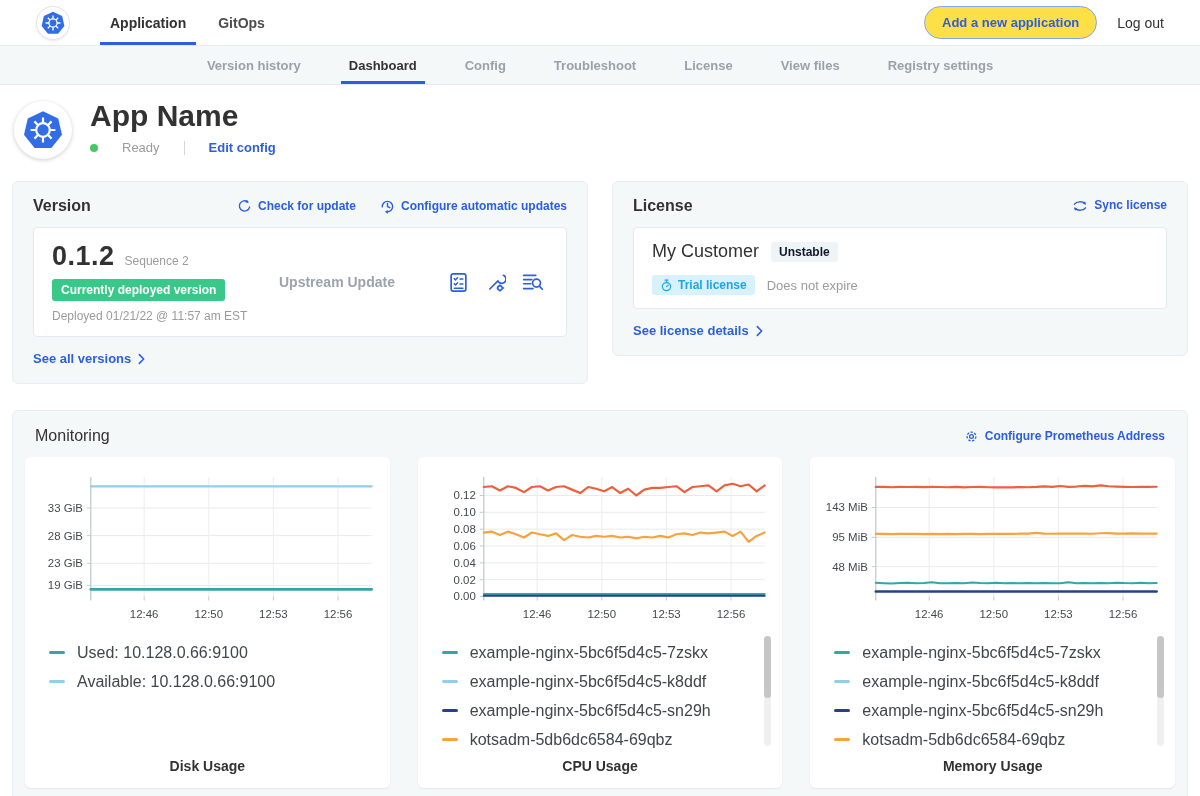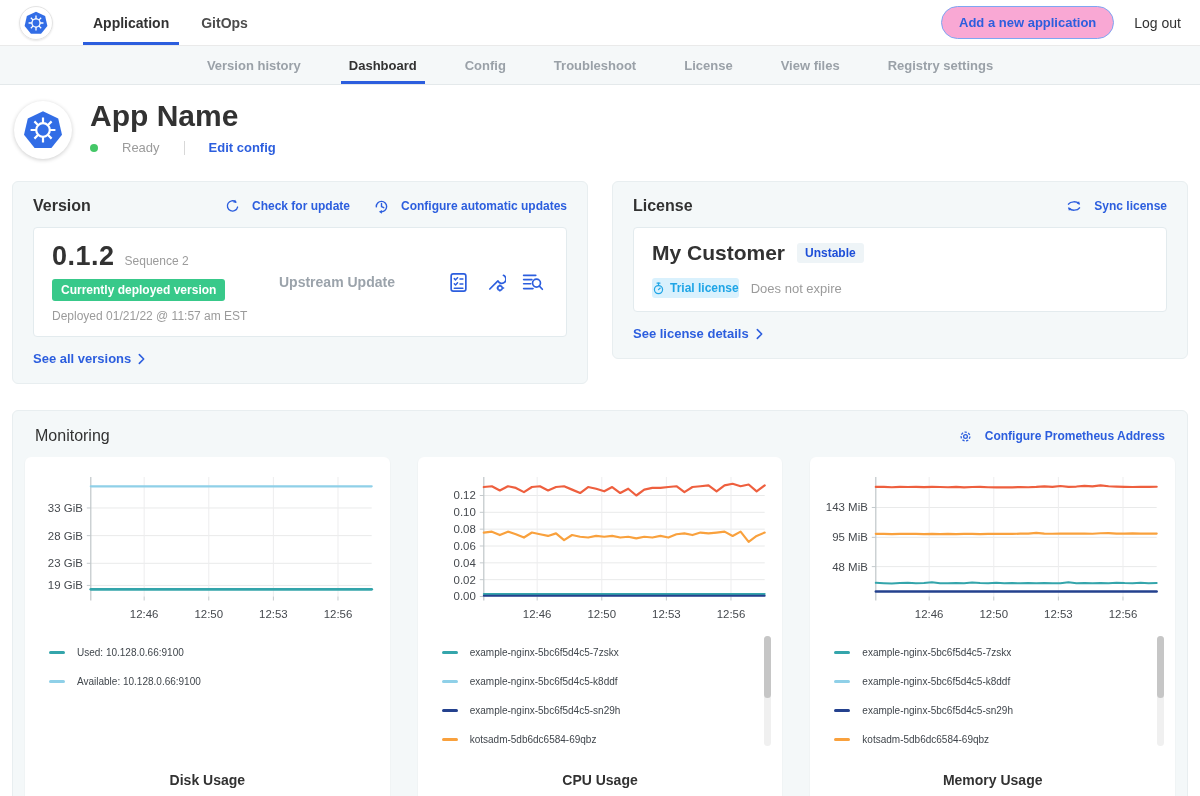--- a/index.html
+++ b/index.html
@@ -1,26 +1,26 @@
 <!DOCTYPE html>
 <html><head>
 <meta charset="utf-8">
 <style>
   *{box-sizing:border-box}
   body{margin:0;width:1200px;height:796px;overflow:hidden;background:#fff;color:#323232;
        font-family:"Liberation Sans","DejaVu Sans",sans-serif;}
   
-  .topnav{display:flex;align-items:center;height:46px;padding:0 19px;border-bottom:1px solid #eaeaea;background:#fff}
+  .topnav{display:flex;align-items:center;height:46px;padding:0 36px;border-bottom:1px solid #eaeaea;background:#fff}
   .logo-badge{width:34px;height:34px;border-radius:50%;border:1px solid #e4e4e4;display:flex;align-items:center;justify-content:center;margin-right:24px;box-shadow:0 1px 2px rgba(0,0,0,.10);cursor:pointer}
   .topnav-tabs{display:flex;height:100%}
   .top-tab{display:flex;align-items:center;padding:0 16px;font-size:14px;font-weight:700;color:#4c4c4c;position:relative;cursor:pointer}
   .top-tab.active{color:#323232}
   .top-tab.active::after{content:"";position:absolute;left:6px;right:6px;bottom:0;height:3px;background:#2c5ede}
   .topnav-right{margin-left:auto;display:flex;align-items:center;gap:20px}
-  .add-app-btn{border:1px solid #7ea6f2;color:#2c5ede;background:#f9a8d4;font-weight:700;font-size:13px;padding:8px 17px;border-radius:18px;cursor:pointer;font-family:inherit}
+  .add-app-btn{border:1px solid #7ea6f2;color:#2c5ede;background:#fde047;font-weight:700;font-size:13px;padding:8px 17px;border-radius:18px;cursor:pointer;font-family:inherit}
   .logout{font-size:14px;color:#323232;cursor:pointer}
   
   .subnav{display:flex;justify-content:center;background:#f5f8f9;border-bottom:1px solid #e4e9eb;height:39px}
   .sub-tab{display:flex;align-items:center;padding:0 24px;font-size:13px;font-weight:600;color:#9aa1a8;position:relative;cursor:pointer}
   .sub-tab.active{color:#323232}
   .sub-tab.active::after{content:"";position:absolute;left:16px;right:16px;bottom:0;height:3px;background:#2c5ede}
   
   .app-header{display:flex;padding:14px 12px 16px;background:#fff}
   .app-logo{width:58px;height:58px;border-radius:50%;background:#fff;box-shadow:0 1px 4px rgba(0,0,0,.20);display:flex;align-items:center;justify-content:center;margin:2px 18px 0 2px}
   .app-title{font-size:30px;font-weight:700;line-height:34px}
@@ -28,53 +28,53 @@
   .status-dot{width:8px;height:8px;border-radius:50%;background:#44c767}
   .status-text{color:#9b9b9b}
   .vdiv{width:1px;height:14px;background:#d8d8d8}
   .blue-link{color:#2c5ede;font-weight:700;cursor:pointer}
   
   .cards-row{display:flex;gap:24px;margin:6px 12px 0;align-items:flex-start}
   .panel{background:#f4f8f9;border:1px solid #e8eef0;border-radius:6px;padding:15px 20px 16px;flex:1}
   .panel-head{display:flex;align-items:center;margin-bottom:12px}
   .panel-title{font-size:16px;font-weight:700}
   .panel-links{margin-left:auto;display:flex;gap:24px;align-items:center}
-  .panel-link{display:flex;gap:12px;align-items:center;font-size:12px;font-weight:700;color:#2c5ede;cursor:pointer}
+  .panel-link{display:flex;gap:6px;align-items:flex-start;font-size:12px;font-weight:700;color:#2c5ede;cursor:pointer}
   .white-card{background:#fff;border:1px solid #e3ebee;border-radius:4px;padding:13px 18px}
   .version-body{display:flex;align-items:center}
   .v-left{min-width:215px}
   .v-number-row{display:flex;align-items:baseline;gap:10px}
   .v-number{font-size:27px;font-weight:700;letter-spacing:.5px}
   .v-seq{font-size:12px;color:#9b9b9b}
   .deployed-badge{display:inline-block;background:#38c98a;color:#fff;font-size:12px;font-weight:700;padding:4px 9px;border-radius:3px;margin:7px 0 8px}
   .v-deployed{font-size:12px;color:#9b9b9b}
   .v-source{font-size:14px;font-weight:600;color:#9ba3ab;flex:1;margin-left:12px}
   .v-icons{display:flex;gap:16px;align-items:center;margin-right:4px}
   .v-icons span{cursor:pointer;display:flex}
   .see-link{display:inline-flex;align-items:center;gap:7px;font-size:13px;font-weight:700;color:#2c5ede;margin-top:14px;cursor:pointer}
   .lic-name-row{display:flex;align-items:center;gap:12px}
-  .lic-name{font-size:21px;font-weight:700}
-  .badge-unstable{background:#eef4f7;color:#1d4ed8;font-size:12px;font-weight:600;padding:3px 8px;border-radius:3px}
+  .lic-name{font-size:18px;font-weight:400}
+  .badge-unstable{background:#eef4f7;color:#0f172a;font-size:12px;font-weight:600;padding:3px 8px;border-radius:3px}
   .lic-row2{display:flex;align-items:center;gap:12px;margin-top:13px}
-  .badge-trial{display:inline-flex;align-items:center;gap:5px;background:#d9f1fd;color:#1fa5e6;font-size:12px;font-weight:700;padding:3px 0;border-radius:3px}
+  .badge-trial{display:inline-flex;align-items:center;gap:5px;background:#d9f1fd;color:#1fa5e6;font-size:12px;font-weight:700;padding:3px 8px;border-radius:3px}
   .lic-expiry{font-size:13px;color:#9b9b9b}
   
   .monitoring{margin:26px 12px 0;background:#f4f8f9;border:1px solid #e8eef0;border-radius:6px;padding:10px 12px 14px}
   .mon-head{display:flex;align-items:center;padding:6px 10px 12px}
   .mon-title{font-size:16px;font-weight:400}
   .charts-row{display:flex;gap:28px}
   .chart-card{background:#fff;border-radius:6px;box-shadow:0 1px 2px rgba(0,0,0,.07);flex:1;padding:12px 10px 14px;display:flex;flex-direction:column}
   .chart-svg{width:100%;height:auto;display:block}
   .legend{position:relative;padding:6px 6px 0 14px;height:120px}
   .legend-item{display:flex;align-items:center;gap:12px;height:29px}
   .legend-dash{width:16px;height:3px;border-radius:2px;flex:0 0 auto}
-  .legend-label{font-size:10px;color:#40464c}
+  .legend-label{font-size:16px;color:#40464c}
   .legend-scrollbar{position:absolute;right:1px;top:4px;width:7px;height:110px;background:#f0f0f0;border-radius:4px}
   .legend-thumb{width:7px;height:62px;background:#c6c6c6;border-radius:4px;cursor:grab}
-  .chart-title{text-align:center;font-size:14px;font-weight:700;margin-top:20px}
+  .chart-title{text-align:center;font-size:14px;font-weight:700;margin-top:6px}
 </style>
 </head>
 <body>
 
 <div class="topnav">
   <div class="logo-badge">
     <svg width="24" height="24" viewBox="0 0 20 20">
       <polygon points="10,0.6 17.6,4.2 19.5,12.4 14.2,19 5.8,19 0.5,12.4 2.4,4.2" fill="#326de6"></polygon>
       <g stroke="#fff" stroke-width="1.1" fill="none">
         <circle cx="10" cy="10" r="3.4"></circle>

